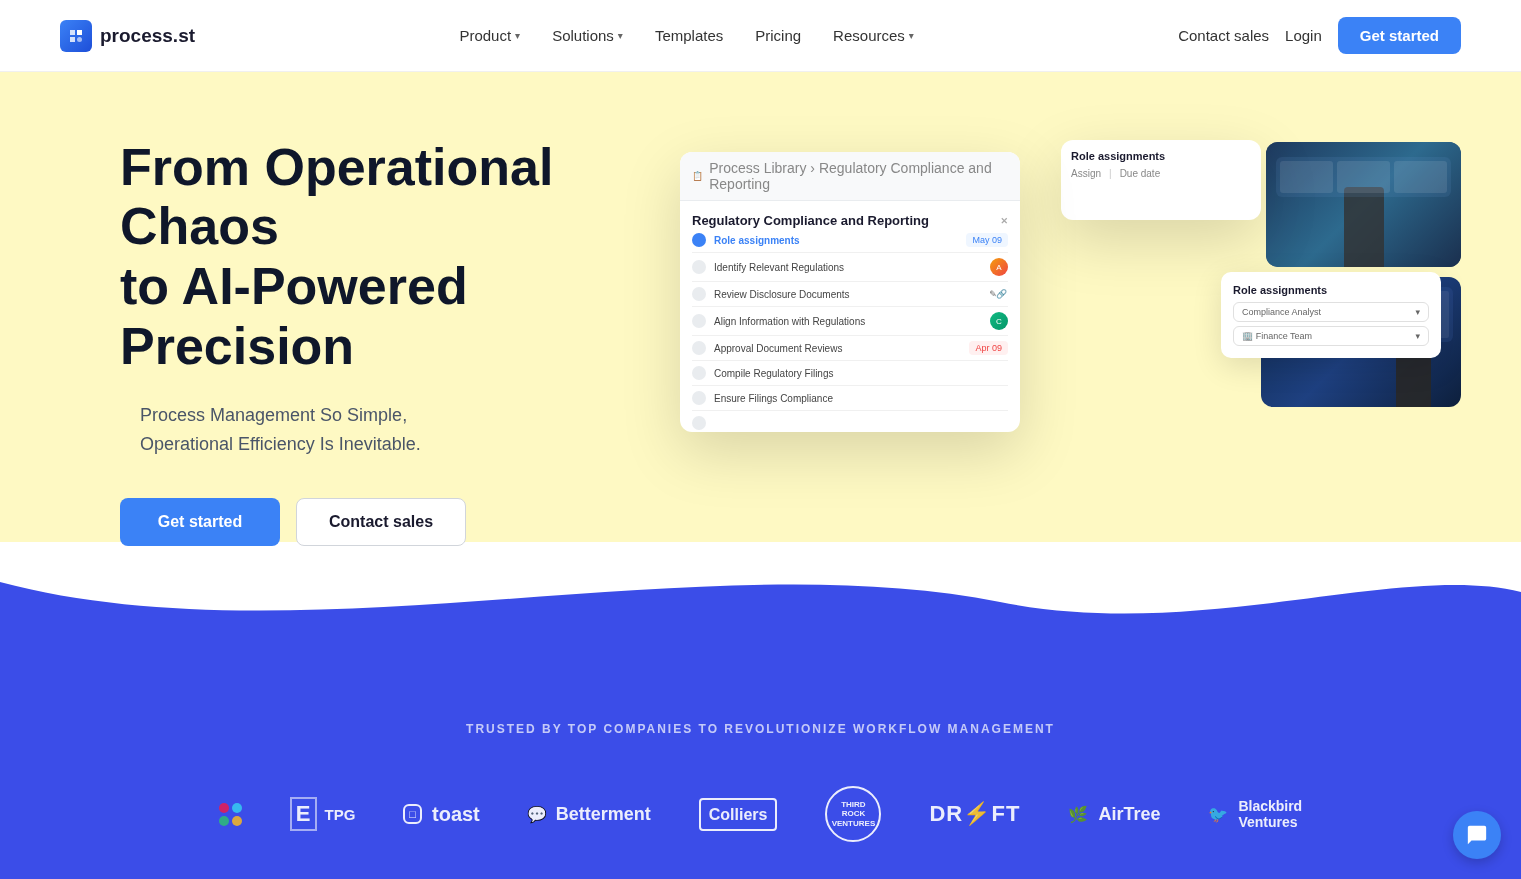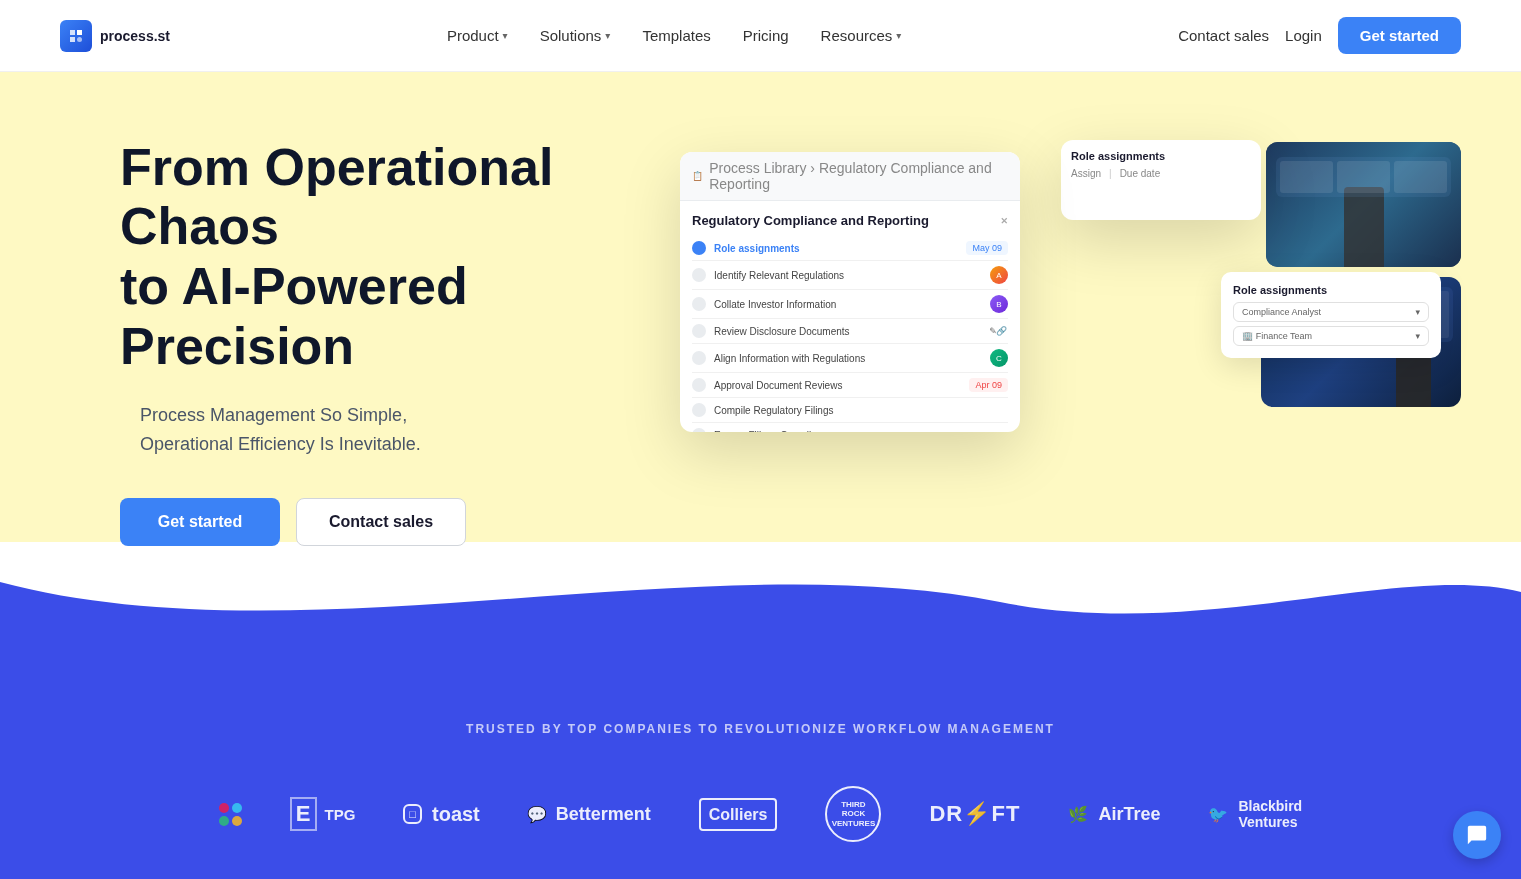--- a/index.html
+++ b/index.html
@@ -12,21 +12,21 @@
       border-bottom: 1px solid #f0f0f0; position: relative; z-index: 10;
     }
     .nav-logo { display: flex; align-items: center; gap: 8px; text-decoration: none; }
     .logo-icon {
       width: 32px; height: 32px;
       background: linear-gradient(135deg, #3b82f6, #1d4ed8);
       border-radius: 6px;
       display: flex; align-items: center; justify-content: center;
     }
     .logo-icon svg { width: 20px; height: 20px; }
-    .logo-text { font-size: 14px; font-weight: 700; color: #1a1a2e; }
+    .logo-text { font-size: 19px; font-weight: 700; color: #1a1a2e; }
 
     .nav-links { display: flex; align-items: center; gap: 4px; }
     .nav-link {
       display: flex; align-items: center; gap: 4px;
       padding: 8px 14px; font-size: 15px; color: #333; font-weight: 500;
       cursor: pointer; border-radius: 6px; text-decoration: none;
       transition: background 0.15s;
     }
     .chevron { font-size: 10px; color: #666; }
 
@@ -78,21 +78,21 @@
       width: 340px; height: 280px;
     }
     .app-window-header {
       background: #f8f9fa; padding: 8px 12px;
       border-bottom: 1px solid #e9ecef;
       font-size: 11px; color: #666;
       display: flex; align-items: center; gap: 6px;
     }
     .app-window-header .breadcrumb { color: #888; font-size: 10px; }
     .app-content { padding: 12px; }
-    .app-title { font-size: 13px; font-weight: 700; color: #1a1a2e; margin-bottom: 8px; }
+    .app-title { font-size: 13px; font-weight: 700; color: #1a1a2e; }
     .app-task-list { list-style: none; }
     .app-task {
       display: flex; align-items: center; gap: 8px;
       padding: 5px 0; border-bottom: 1px solid #f0f0f0;
       font-size: 10px; color: #444;
     }
     .task-check {
       width: 14px; height: 14px; border-radius: 50%;
       background: #3b82f6; display: flex; align-items: center; justify-content: center;
       flex-shrink: 0;
@@ -283,25 +283,20 @@
             <span style="font-size:10px;color:#3b82f6;font-weight:600;">Role assignments</span>
             <span class="task-badge">May 09</span>
           </li>
           <li class="app-task">
             <div class="task-check pending"></div>
             <span>Identify Relevant Regulations</span>
             <div class="task-avatar">A</div>
           </li>
           <li class="app-task">
             <div class="task-check pending"></div>
-            <span>Collate Investor Information</span>
-            <div class="task-avatar" style="background:linear-gradient(135deg,#8b5cf6,#6d28d9);">B</div>
-          </li>
-          <li class="app-task">
-            <div class="task-check pending"></div>
             <span>Review Disclosure Documents</span>
             <span style="margin-left:auto;font-size:9px;color:#666;">✎🔗</span>
           </li>
           <li class="app-task">
             <div class="task-check pending"></div>
             <span>Align Information with Regulations</span>
             <div class="task-avatar" style="background:linear-gradient(135deg,#10b981,#059669);">C</div>
           </li>
           <li class="app-task">
             <div class="task-check pending"></div>

